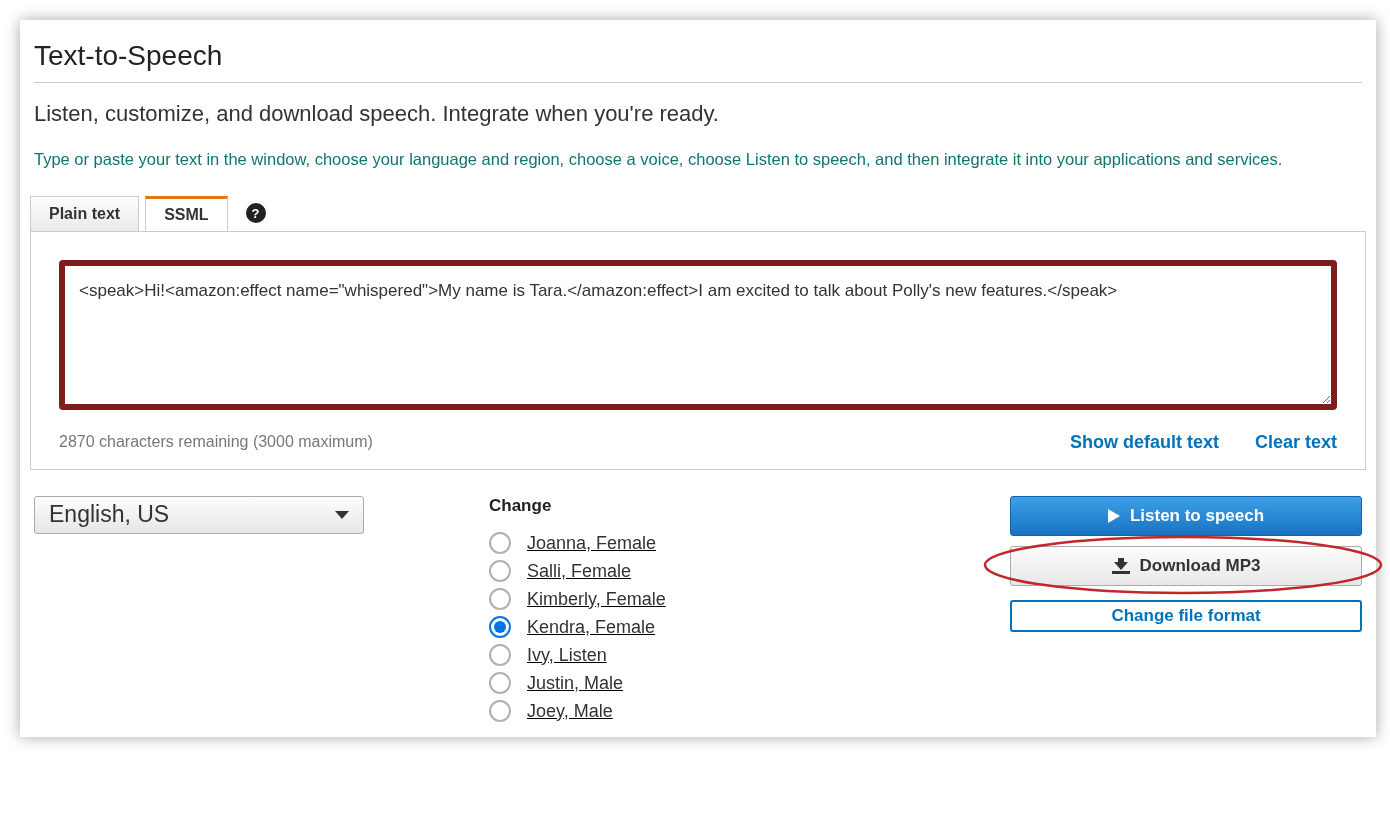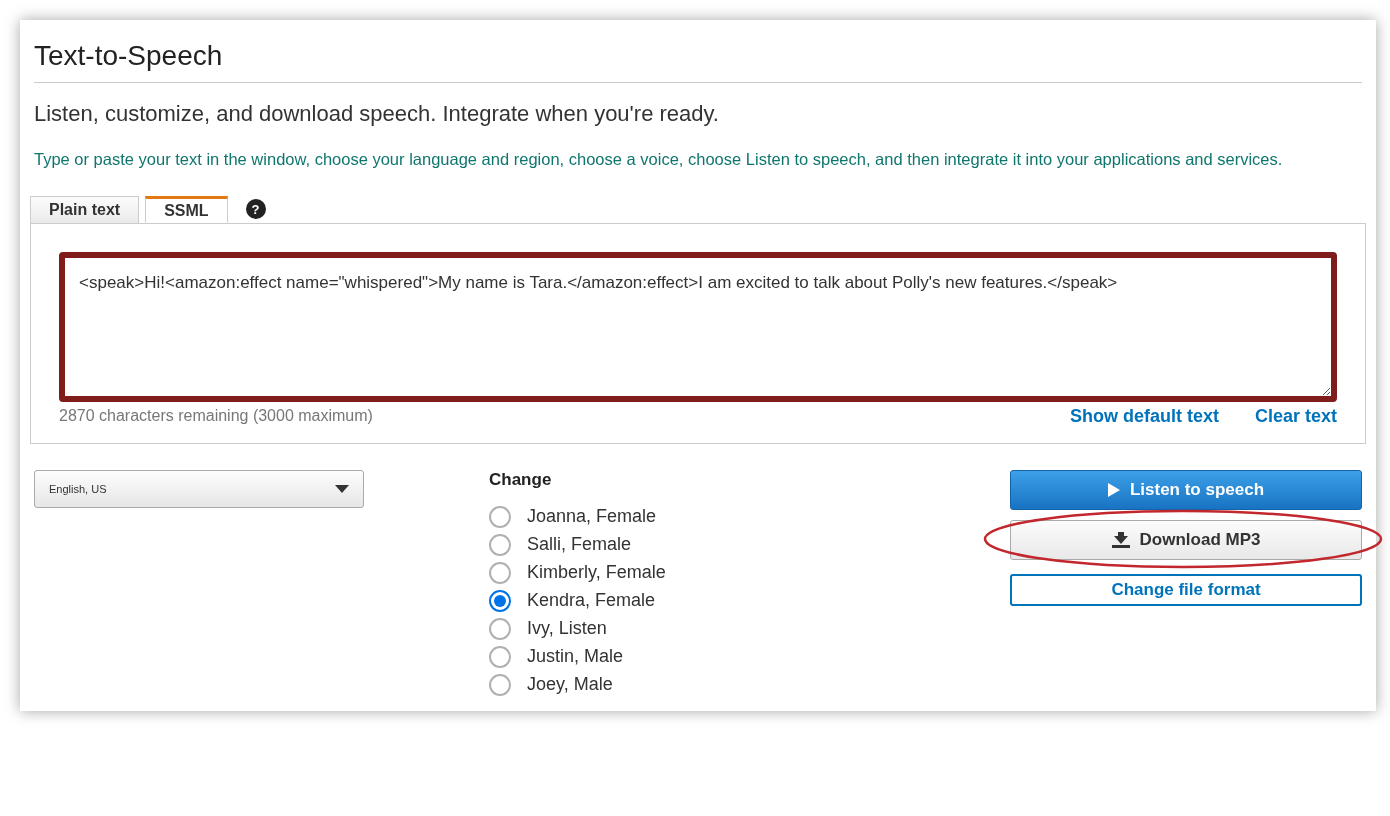--- a/index.html
+++ b/index.html
@@ -42,21 +42,21 @@
       line-height: 1.75;
       margin: 0 4px 22px 4px;
     }
     .tab-row {
       display: flex;
       align-items: center;
       position: relative;
       z-index: 2;
     }
     .tab {
-      height: 27px;
+      height: 35px;
       padding: 0 18px;
       font-size: 16px;
       font-weight: 700;
       color: #333;
       border: 1px solid #ccc;
       border-bottom: none;
       display: inline-flex;
       align-items: center;
       cursor: pointer;
       background: linear-gradient(#fcfcfc, #eaeaea);
@@ -97,20 +97,21 @@
       padding: 12px 14px;
       font-size: 17px;
       font-family: inherit;
       color: #333;
       resize: both;
       line-height: 1.5;
     }
     .editor-footer {
       display: flex;
       align-items: center;
+      margin-top: 18px;
     }
     .char-count {
       font-size: 16px;
       color: #777;
       flex: 1;
     }
     .link-btn {
       font-size: 18px;
       font-weight: 700;
       color: #0073bb;
@@ -149,39 +150,40 @@
       border: 1px solid #aaa;
       border-radius: 3px;
       background: linear-gradient(#fdfdfd, #e6e6e6);
       display: flex;
       align-items: center;
       padding: 0 14px;
       cursor: pointer;
       position: relative;
     }
     .dropdown-value {
-      font-size: 11px;
+      font-size: 23px;
       color: #333;
       flex: 1;
     }
     .caret-down {
       width: 0; height: 0;
       border-left: 7px solid transparent;
       border-right: 7px solid transparent;
       border-top: 8px solid #333;
     }
     .voice-list {
       display: flex;
       flex-direction: column;
       gap: 6px;
     }
     .voice-option {
       display: flex;
-      align-items: center;
-      cursor: pointer;
+      align-items: flex-end;
+      cursor: pointer;
+      text-decoration: underline;
     }
     .radio-circle {
       width: 22px;
       height: 22px;
       border: 2px solid #b0b0b0;
       border-radius: 50%;
       margin-right: 16px;
       display: inline-flex;
       align-items: center;
       justify-content: center;

